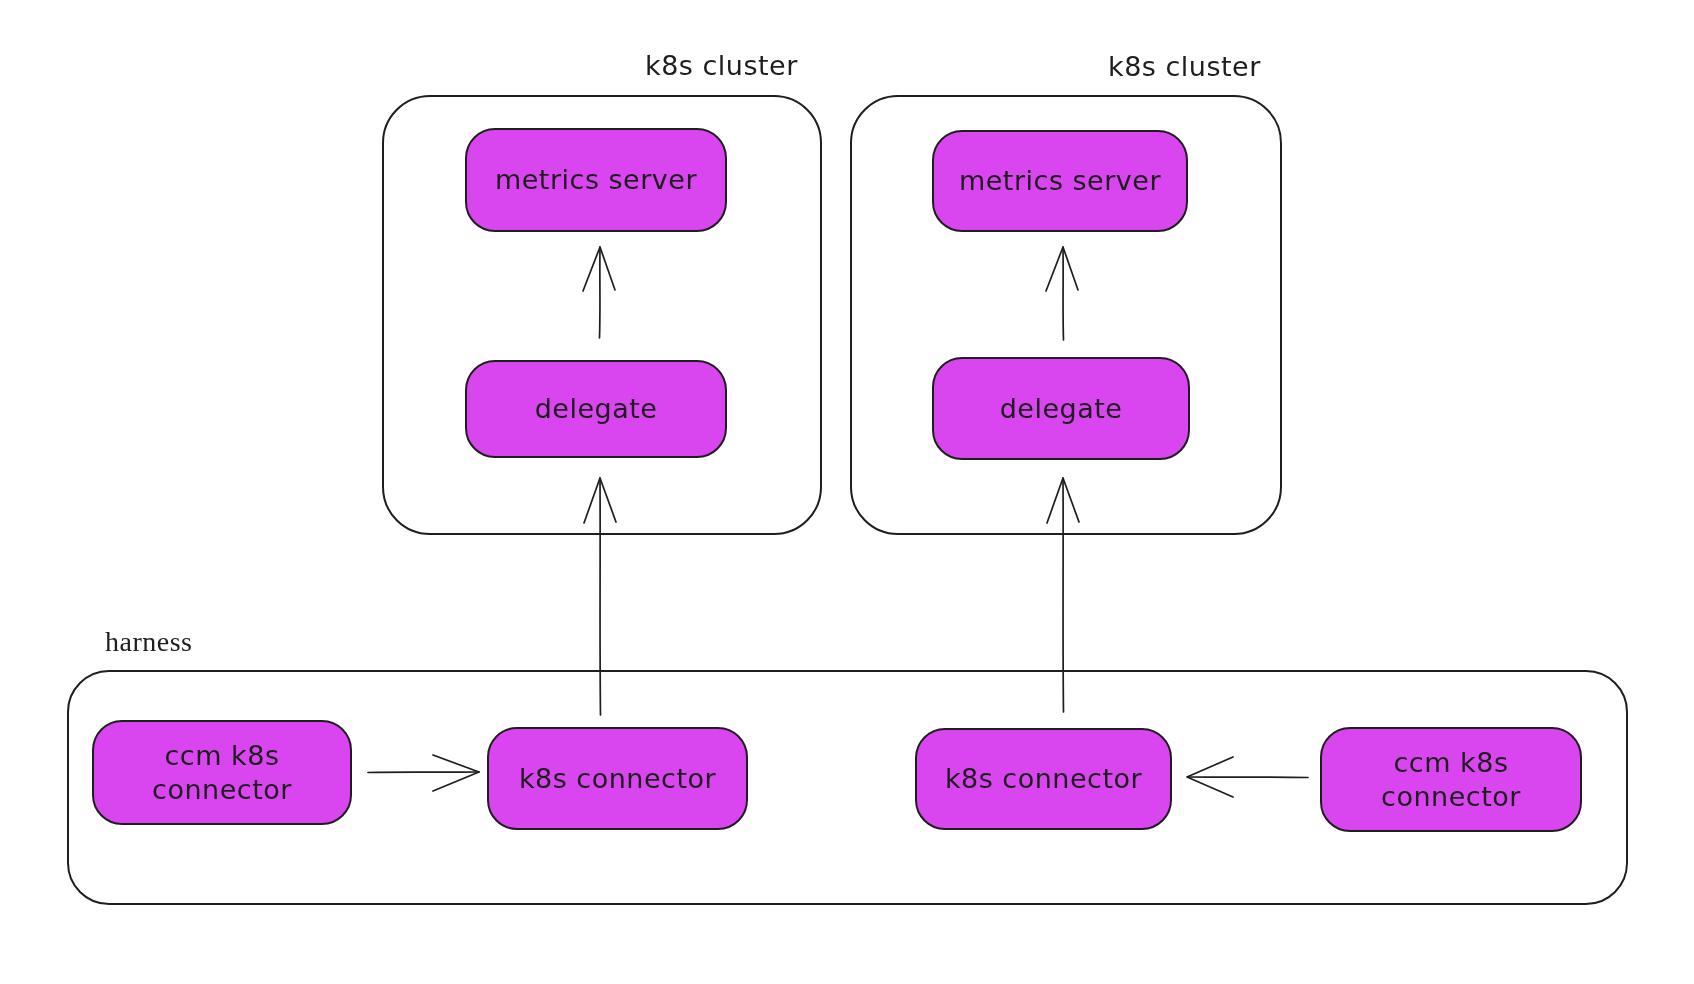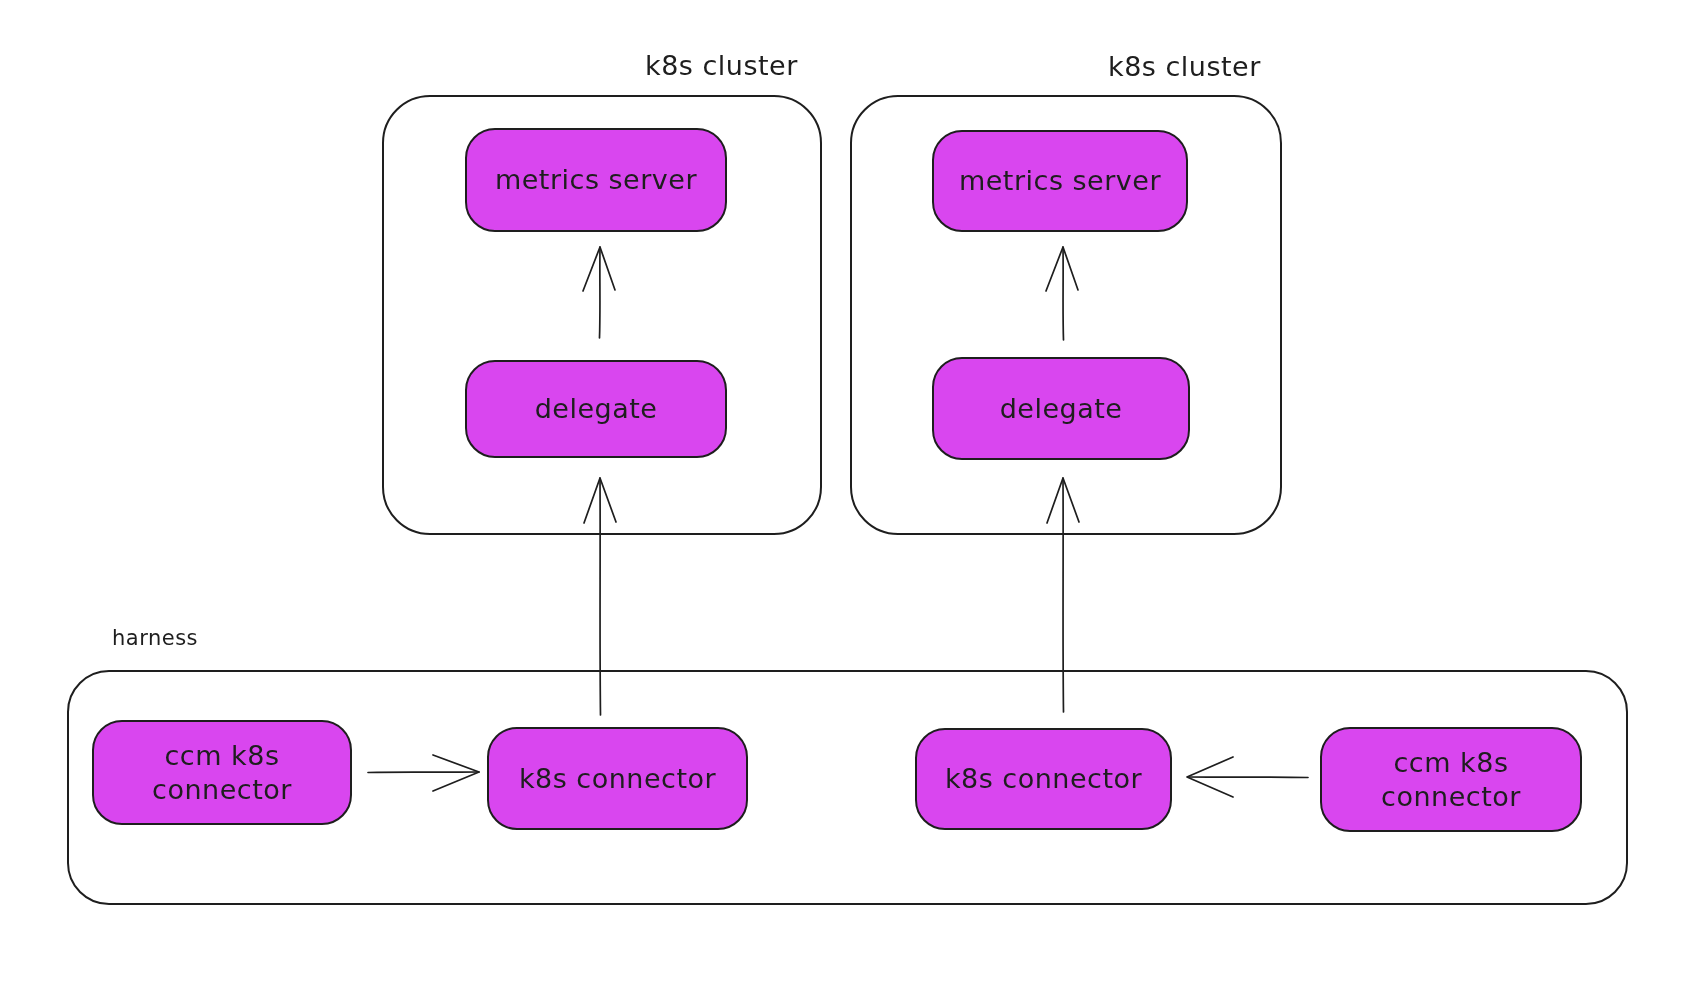--- a/index.html
+++ b/index.html
@@ -71,21 +71,21 @@
   .delegate-2 { left: 932px; top: 357px; width: 258px; height: 103px; }
   
   .harness    { left: 67px;  top: 670px; width: 1561px; height: 235px; }
   .ccm-left   { left: 92px;  top: 720px; width: 260px; height: 105px; }
   .k8s-left   { left: 487px; top: 727px; width: 261px; height: 103px; }
   .k8s-right  { left: 915px; top: 728px; width: 257px; height: 102px; }
   .ccm-right  { left: 1320px;top: 727px; width: 262px; height: 105px; }
   
   .cluster-label-1 { left: 645px;  top: 50px;  }
   .cluster-label-2 { left: 1108px; top: 51px;  }
-  .harness-label   { left: 112px;  top: 626px; font-size: 21px; }
+  .harness-label   { left: 105px;  top: 626px; font-size: 28px; font-family: Liberation Serif, serif; }
 </style>
 </head>
 <body>
 
 <div class="diagram">
 
   <svg class="arrows" width="1694" height="984" viewBox="0 0 1694 984">
 
     <g>
       <path d="M599.5,338 C600.5,308 599.5,278 600,247"></path>

